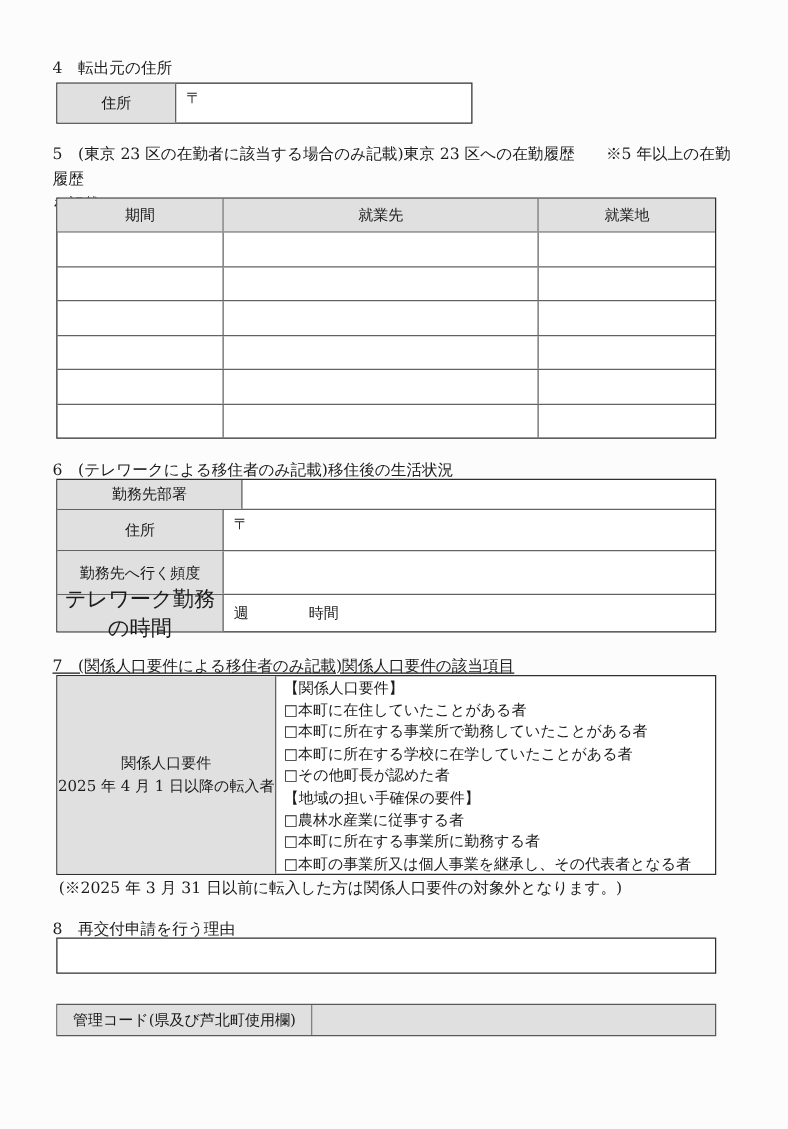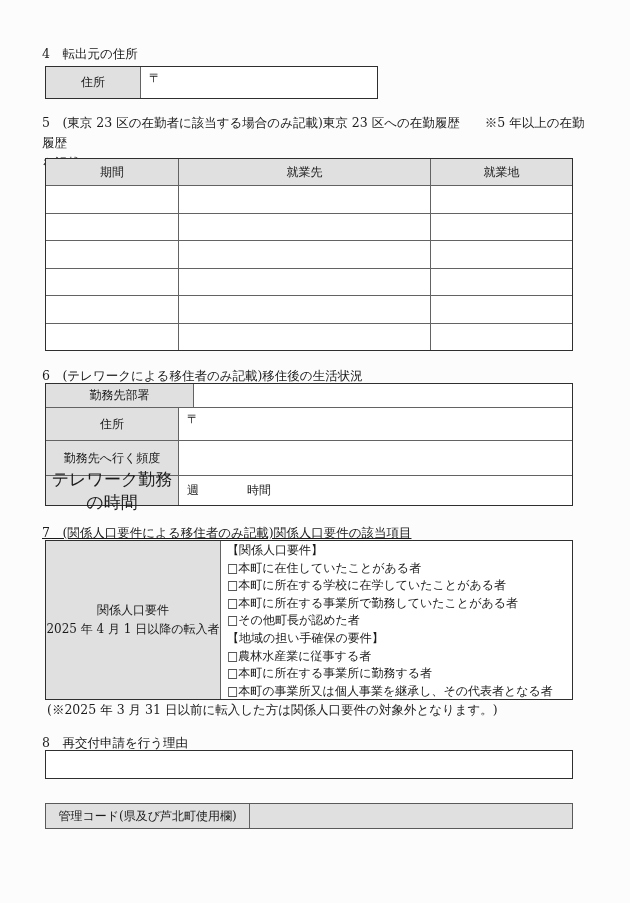--- a/index.html
+++ b/index.html
@@ -102,22 +102,22 @@
 <div class="abs heading pre" style="left:42px;top:523px;text-decoration:underline;">7　(関係人口要件による移住者のみ記載)関係人口要件の該当項目</div>
 <div class="tbl" style="left:45px;top:540px;width:528px;height:160px;">
   <div class="trow" style="flex:1;">
     <div class="cell lab gray vsep two-line" style="width:175px;flex-direction:column;">
       <div>関係人口要件</div>
       <div>2025 年 4 月 1 日以降の転入者</div>
     </div>
     <div class="cell checklist">
       <div>【関係人口要件】</div>
       <div>□本町に在住していたことがある者</div>
+      <div>□本町に所在する事業所で勤務していたことがある者</div>
       <div>□本町に所在する学校に在学していたことがある者</div>
-      <div>□本町に所在する事業所で勤務していたことがある者</div>
       <div>□その他町長が認めた者</div>
       <div>【地域の担い手確保の要件】</div>
       <div>□農林水産業に従事する者</div>
       <div>□本町に所在する事業所に勤務する者</div>
       <div>□本町の事業所又は個人事業を継承し、その代表者となる者</div>
     </div>
   </div>
 </div>
 <div class="abs note pre" style="left:47px;top:702px;">(※2025 年 3 月 31 日以前に転入した方は関係人口要件の対象外となります。)</div>
 

